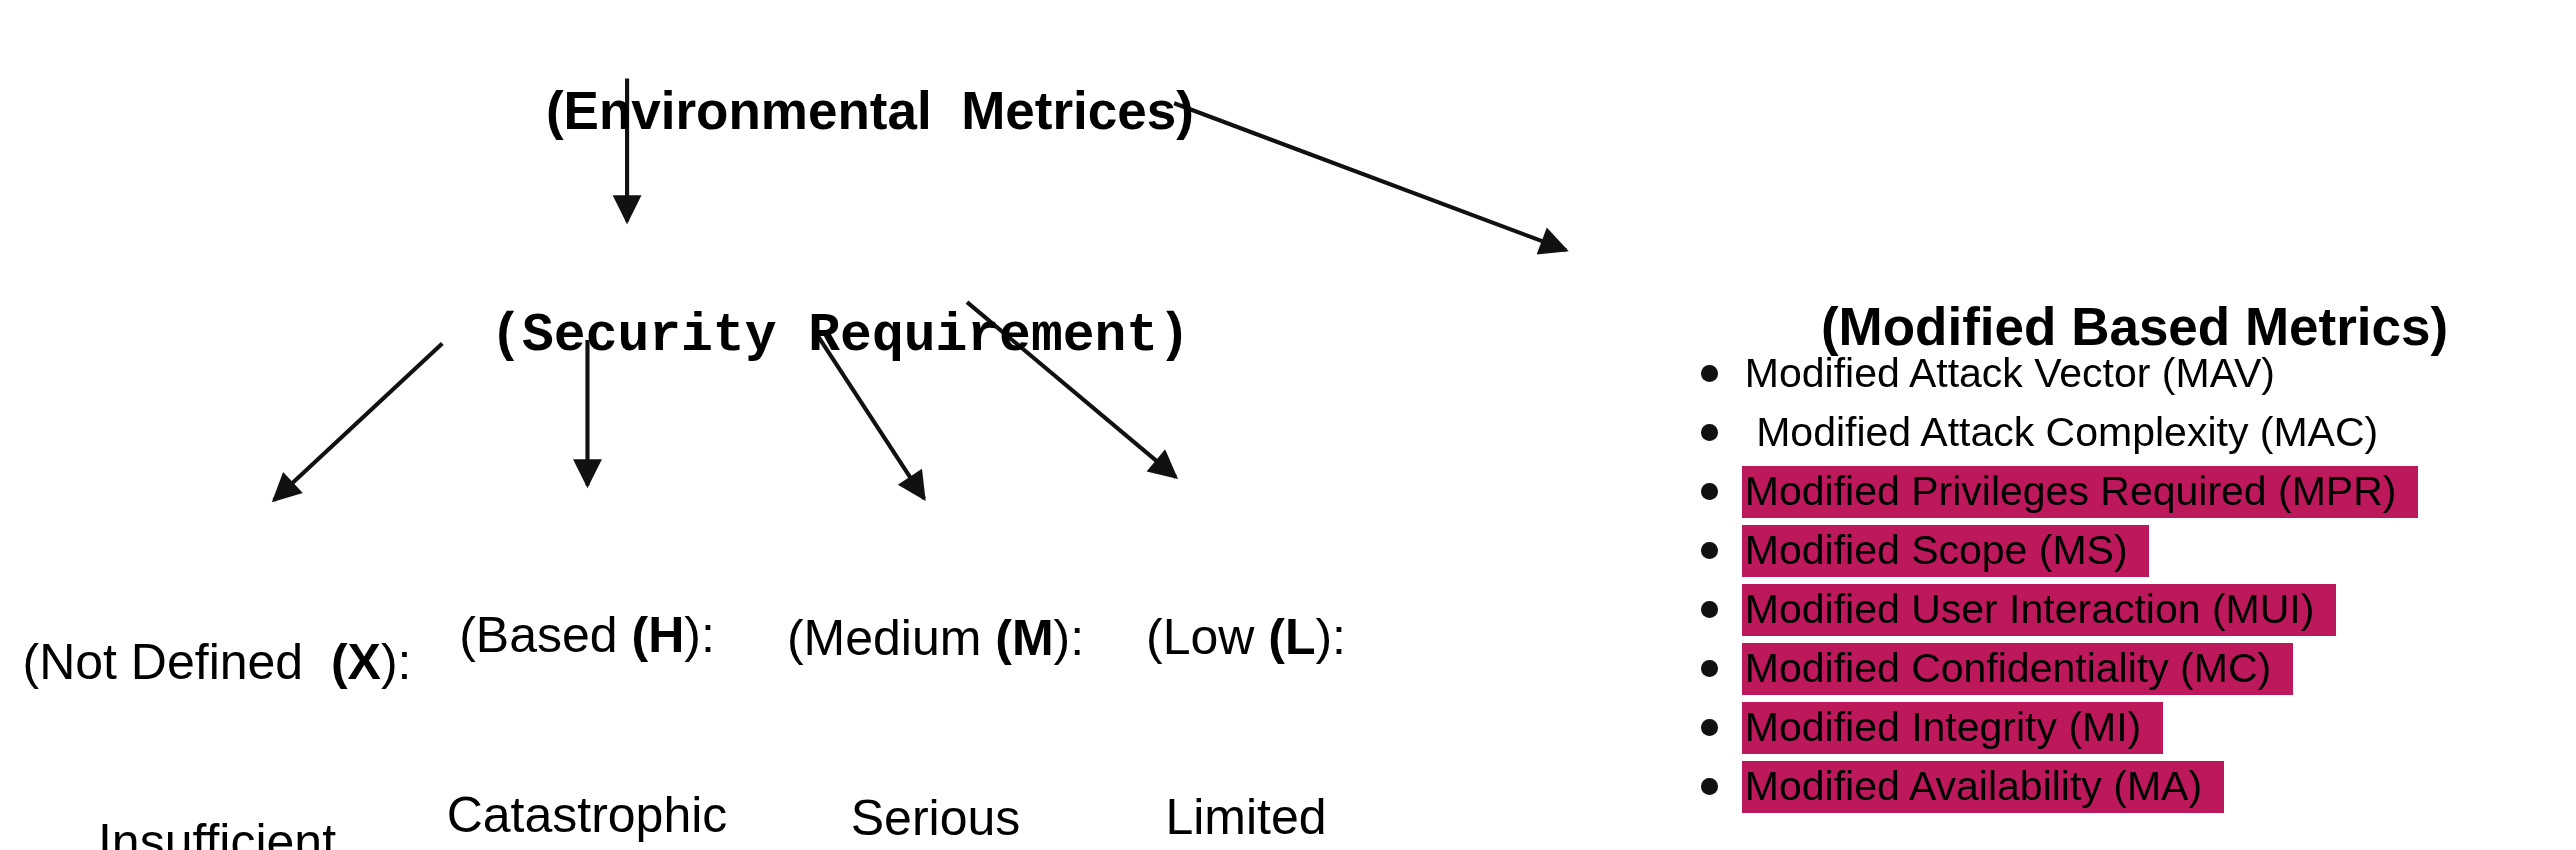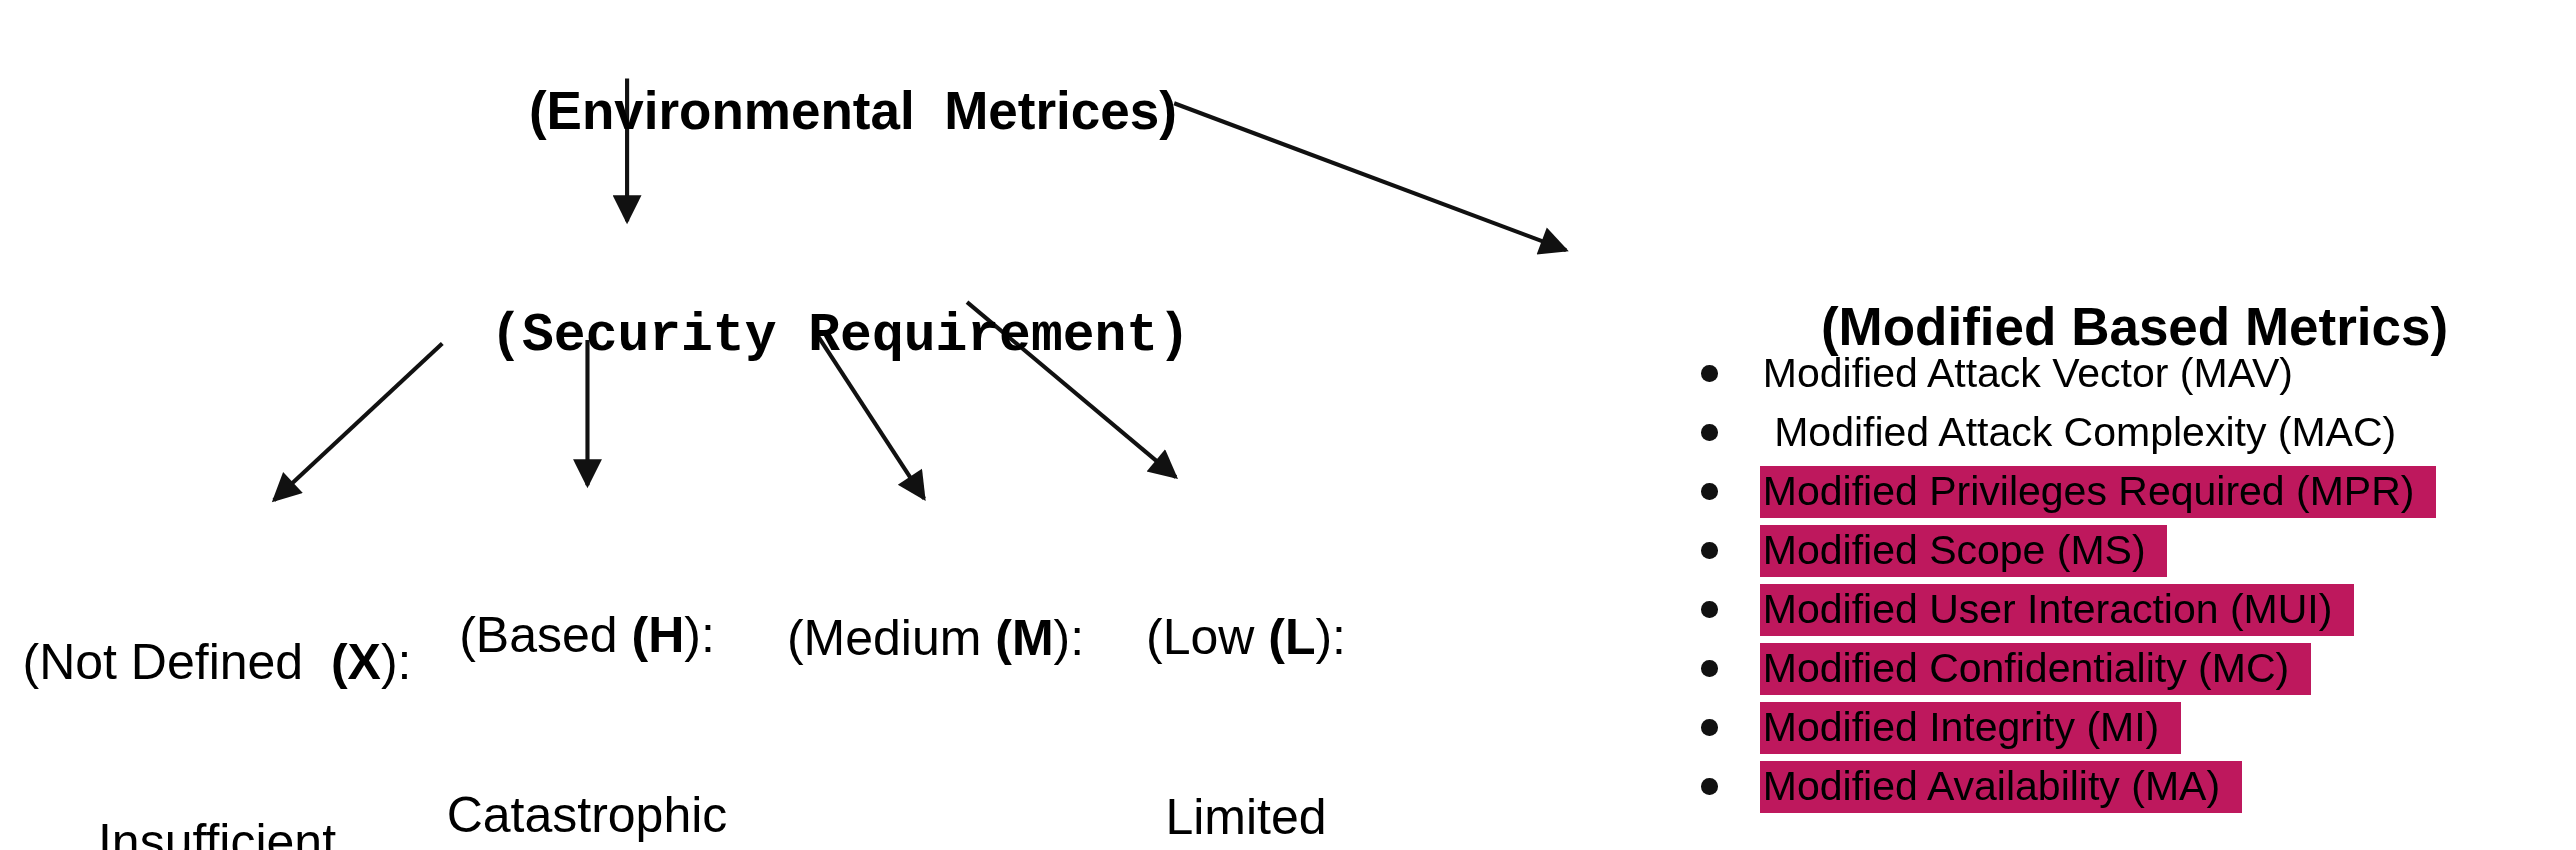--- a/index.html
+++ b/index.html
@@ -21,21 +21,21 @@
   .arrows-layer marker path { fill: #111111; }
 
   .node {
     position: absolute;
     text-align: center;
     font-weight: bold;
     font-size: 53px;
     line-height: 59px;
     white-space: pre;
   }
-  .n-root  { left: 470px;  top: 21.5px;  width: 660px; text-align: right; }
+  .n-root  { left: 487px;  top: 21.5px;  width: 660px; text-align: right; }
   .n-sec   { left: 363px;  top: 248px; width: 594px; font-family: Liberation Mono, monospace; }
   .n-mbm   { left: 1762px; top: 238px; width: 627px; }
 
   .leaf {
     position: absolute;
     text-align: center;
     font-size: 50px;
     line-height: 60px;
     white-space: pre;
   }
@@ -51,21 +51,20 @@
     width: 883px;
     margin: 0; padding: 0;
     list-style: none;
   }
   .mbm-list li {
     display: flex;
     align-items: center;
     height: 59px;
     font-size: 41px;
     white-space: pre;
-    gap: 18px;
   }
   .bullet {
     flex: none;
     width: 16.5px; height: 16.5px;
     margin-left: 8.3px;
     margin-right: 27px;
     border-radius: 50%;
     background: #111111;
   }
   .item-text { display: inline-block; padding: 2.5px 21.5px 2.5px 3.3px; margin-left: -3.3px; }
@@ -108,20 +107,21 @@
   <div class="leaf leaf-2">
     <div class="line"><span>(Based </span><b>(H</b><span>):</span></div>
     <div class="line">Catastrophic</div>
     
     
     
   </div>
 
   <div class="leaf leaf-3">
     <div class="line"><span>(Medium </span><b>(M</b><span>):</span></div>
+    <div class="line">Serious</div>
     
     
     
   </div>
 
   <div class="leaf leaf-4">
     <div class="line"><span>(Low </span><b>(L</b><span>):</span></div>
     <div class="line">Limited</div>
     
     

